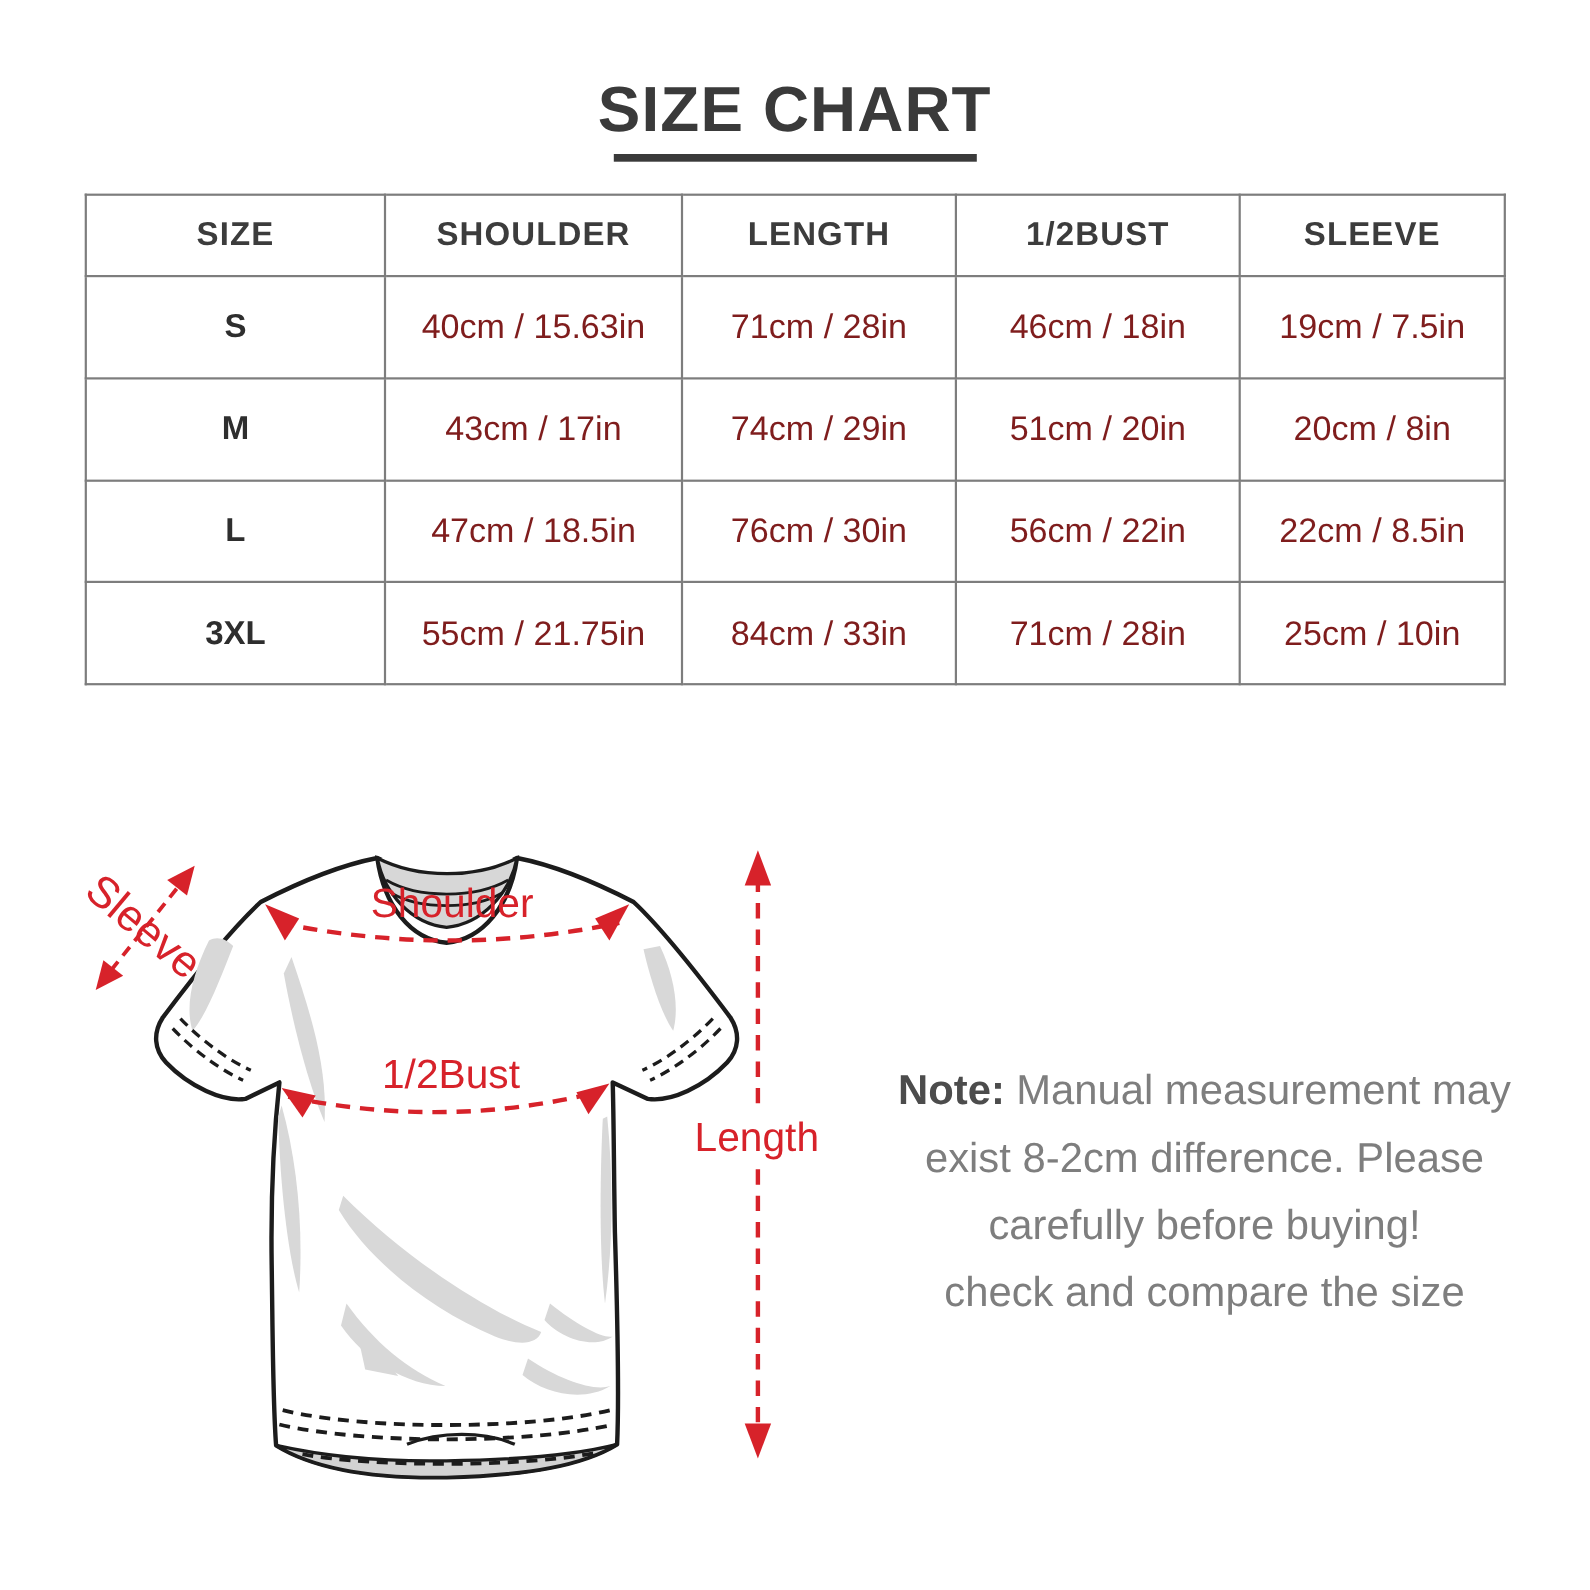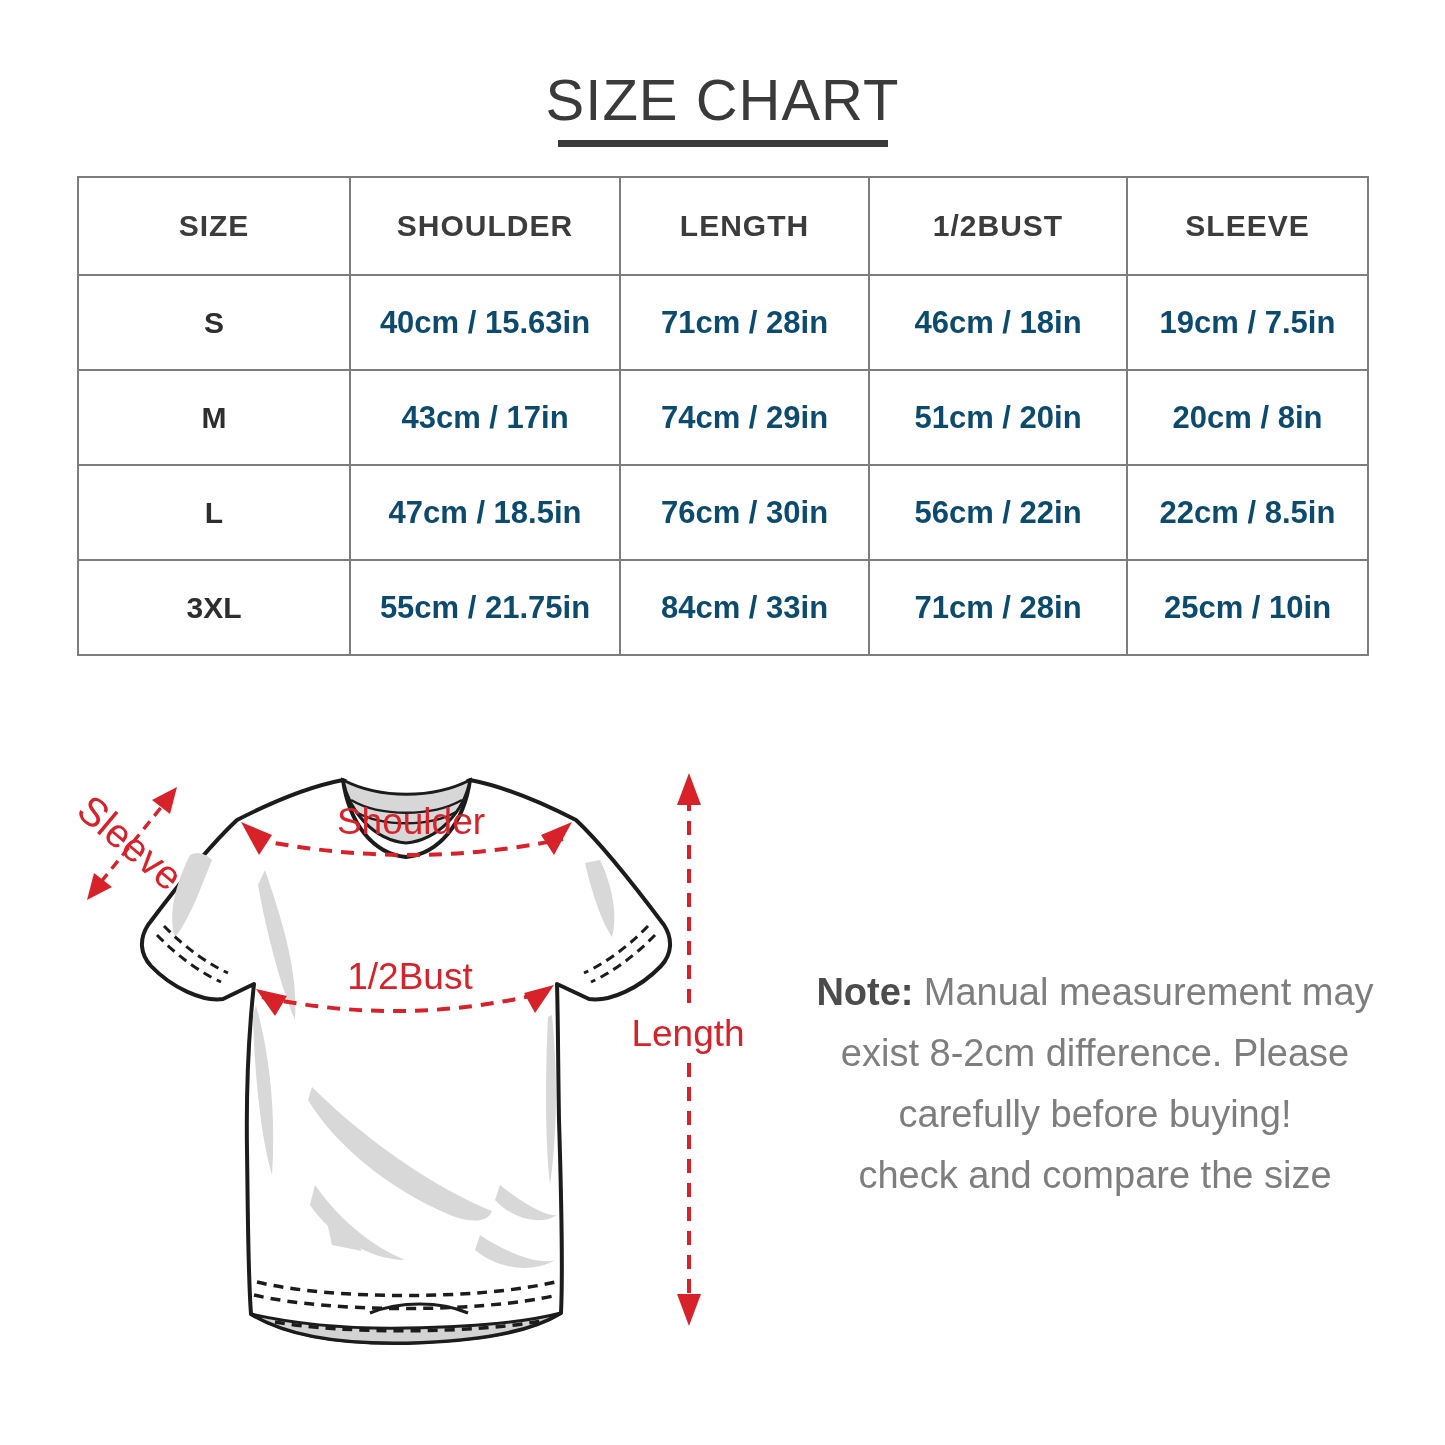--- a/index.html
+++ b/index.html
@@ -3,39 +3,39 @@
 <meta charset="utf-8">
 <style>
   html,body{margin:0;padding:0;background:#ffffff;}
   body{
     width:1445px;height:1445px;position:relative;overflow:hidden;
     font-family:"Liberation Sans",sans-serif;
   }
   
   .title-wrap{position:absolute;left:0;top:68px;width:1445px;text-align:center;}
   .title{
-    display:inline-block;font-size:58px;font-weight:normal;color:#3a3a3a;
+    display:inline-block;font-size:58px;font-weight:bold;color:#3a3a3a;
     letter-spacing:1px;line-height:1.1;
   }
   .title-underline{
     width:330px;height:7px;background:#3a3a3a;margin:8px auto 0 auto;
   }
   
   .size-table{
     position:absolute;left:77px;top:176px;width:1290px;height:447px;
     border-collapse:collapse;table-layout:fixed;
   }
   .size-table td,.size-table th{
     border:2px solid #7d7d7d;text-align:center;vertical-align:middle;
-    padding:16px;
+    padding:4px;
   }
   .size-table th{
     font-size:30px;font-weight:bold;color:#3c3c3c;letter-spacing:1px;height:64px;
   }
-  .size-table td{font-size:31px;color:#0c4a6e;font-weight:bold;height:61px;}
+  .size-table td{font-size:31px;color:#7f1d1d;font-weight:normal;height:61px;}
   .size-table td.size-cell{font-size:30px;font-weight:bold;color:#2e2e2e;}
   .col-size{width:272px;} .col-shoulder{width:270px;} .col-length{width:249px;}
   .col-bust{width:258px;} .col-sleeve{width:241px;}
   
   .tshirt-svg{position:absolute;left:60px;top:755px;width:660px;height:645px;}
   .red-label{
     position:absolute;color:#d7222a;font-weight:normal;white-space:nowrap;
     transform:translate(-50%,-50%);
   }
   .lbl-sleeve{left:130px;top:843px;font-size:40px;transform:translate(-50%,-50%) rotate(40deg);}

